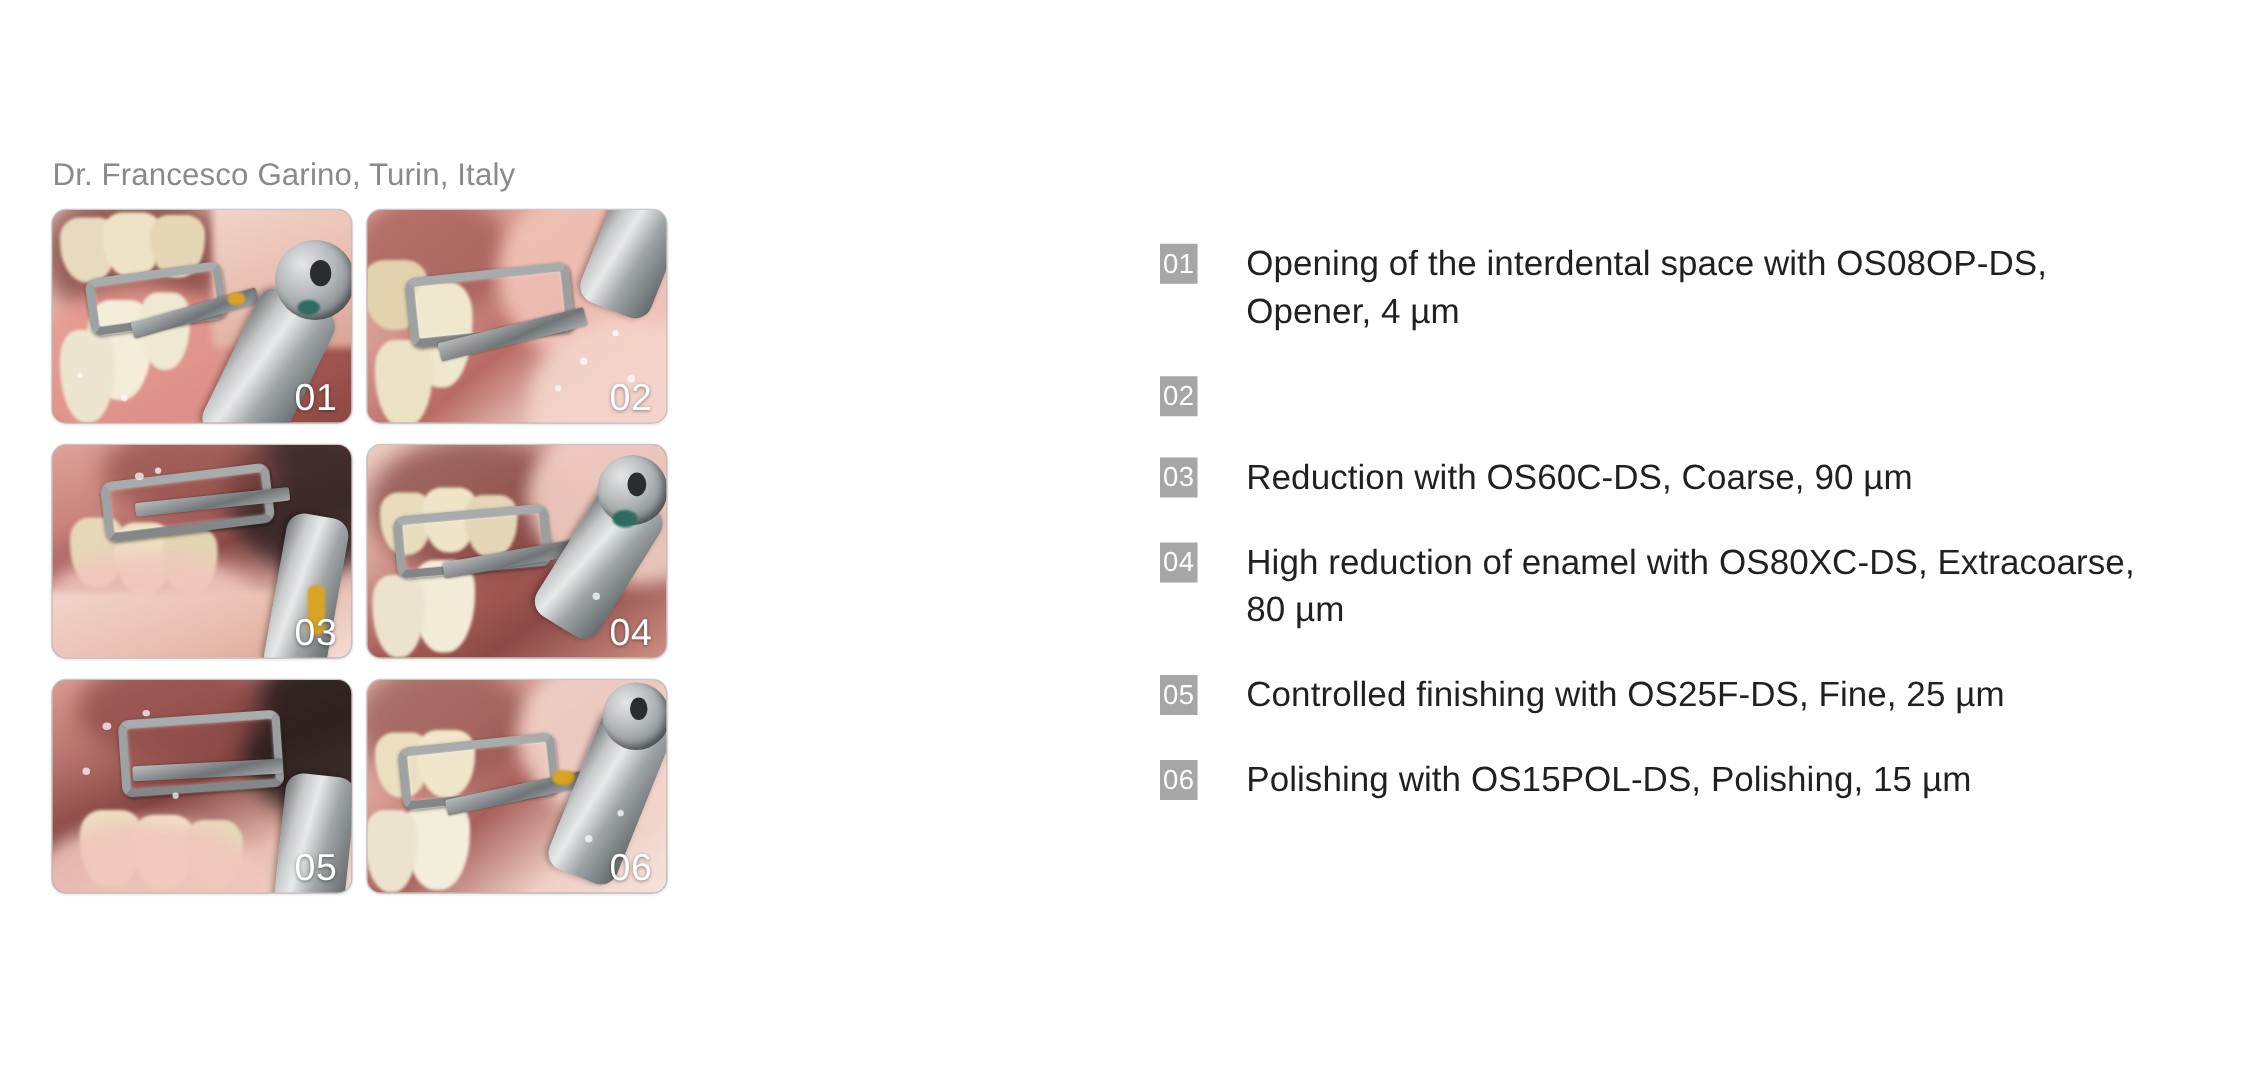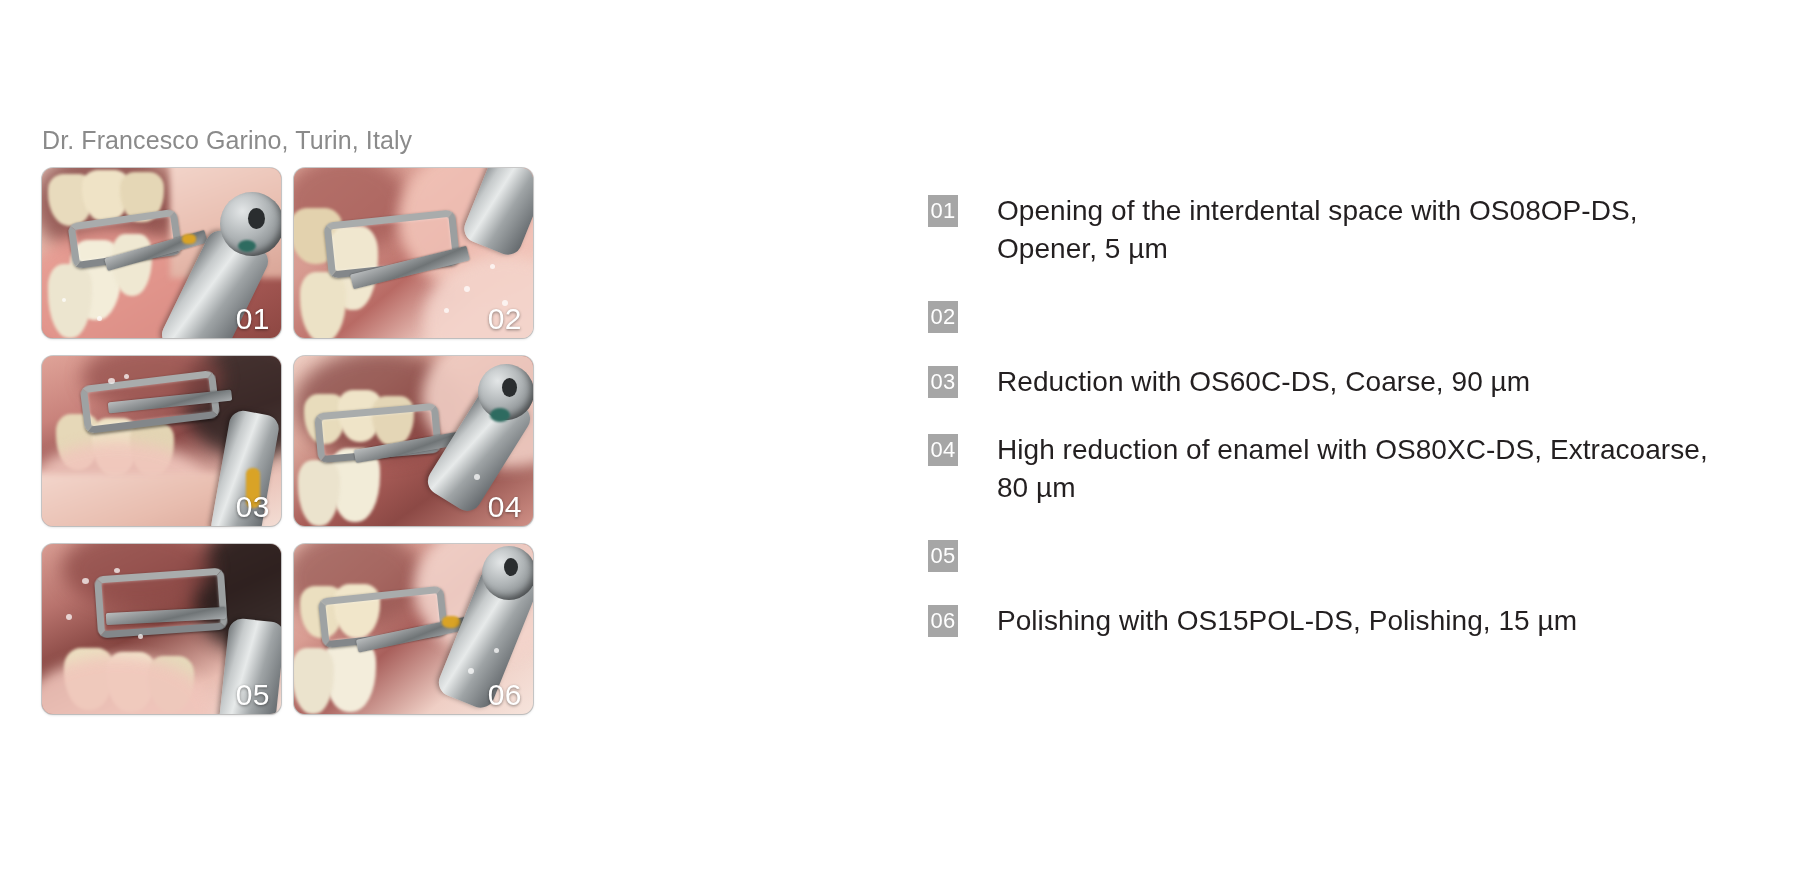--- a/index.html
+++ b/index.html
@@ -376,39 +376,40 @@
     </div>
   </div>
 
   <div class="right-panel">
 
 
     <ul class="step-list">
 
       <li class="step-item">
         <span class="step-badge">01</span>
-        <span class="step-text">Opening of the interdental space with OS08OP-DS, Opener, 5 µm</span>
+        <span class="step-text">Opening of the interdental space with OS08OP-DS, Opener, 4 µm</span>
       </li>
 
       <li class="step-item">
         <span class="step-badge">02</span>
       </li>
 
       <li class="step-item">
         <span class="step-badge">03</span>
         <span class="step-text">Reduction with OS60C-DS, Coarse, 90 µm</span>
       </li>
 
       <li class="step-item">
         <span class="step-badge">04</span>
         <span class="step-text">High reduction of enamel with OS80XC-DS, Extracoarse, 80 µm</span>
       </li>
 
       <li class="step-item">
         <span class="step-badge">05</span>
+        <span class="step-text">Controlled finishing with OS25F-DS, Fine, 25 µm</span>
       </li>
 
       <li class="step-item">
         <span class="step-badge">06</span>
         <span class="step-text">Polishing with OS15POL-DS, Polishing, 15 µm</span>
       </li>
 
     </ul>
   </div>
 

